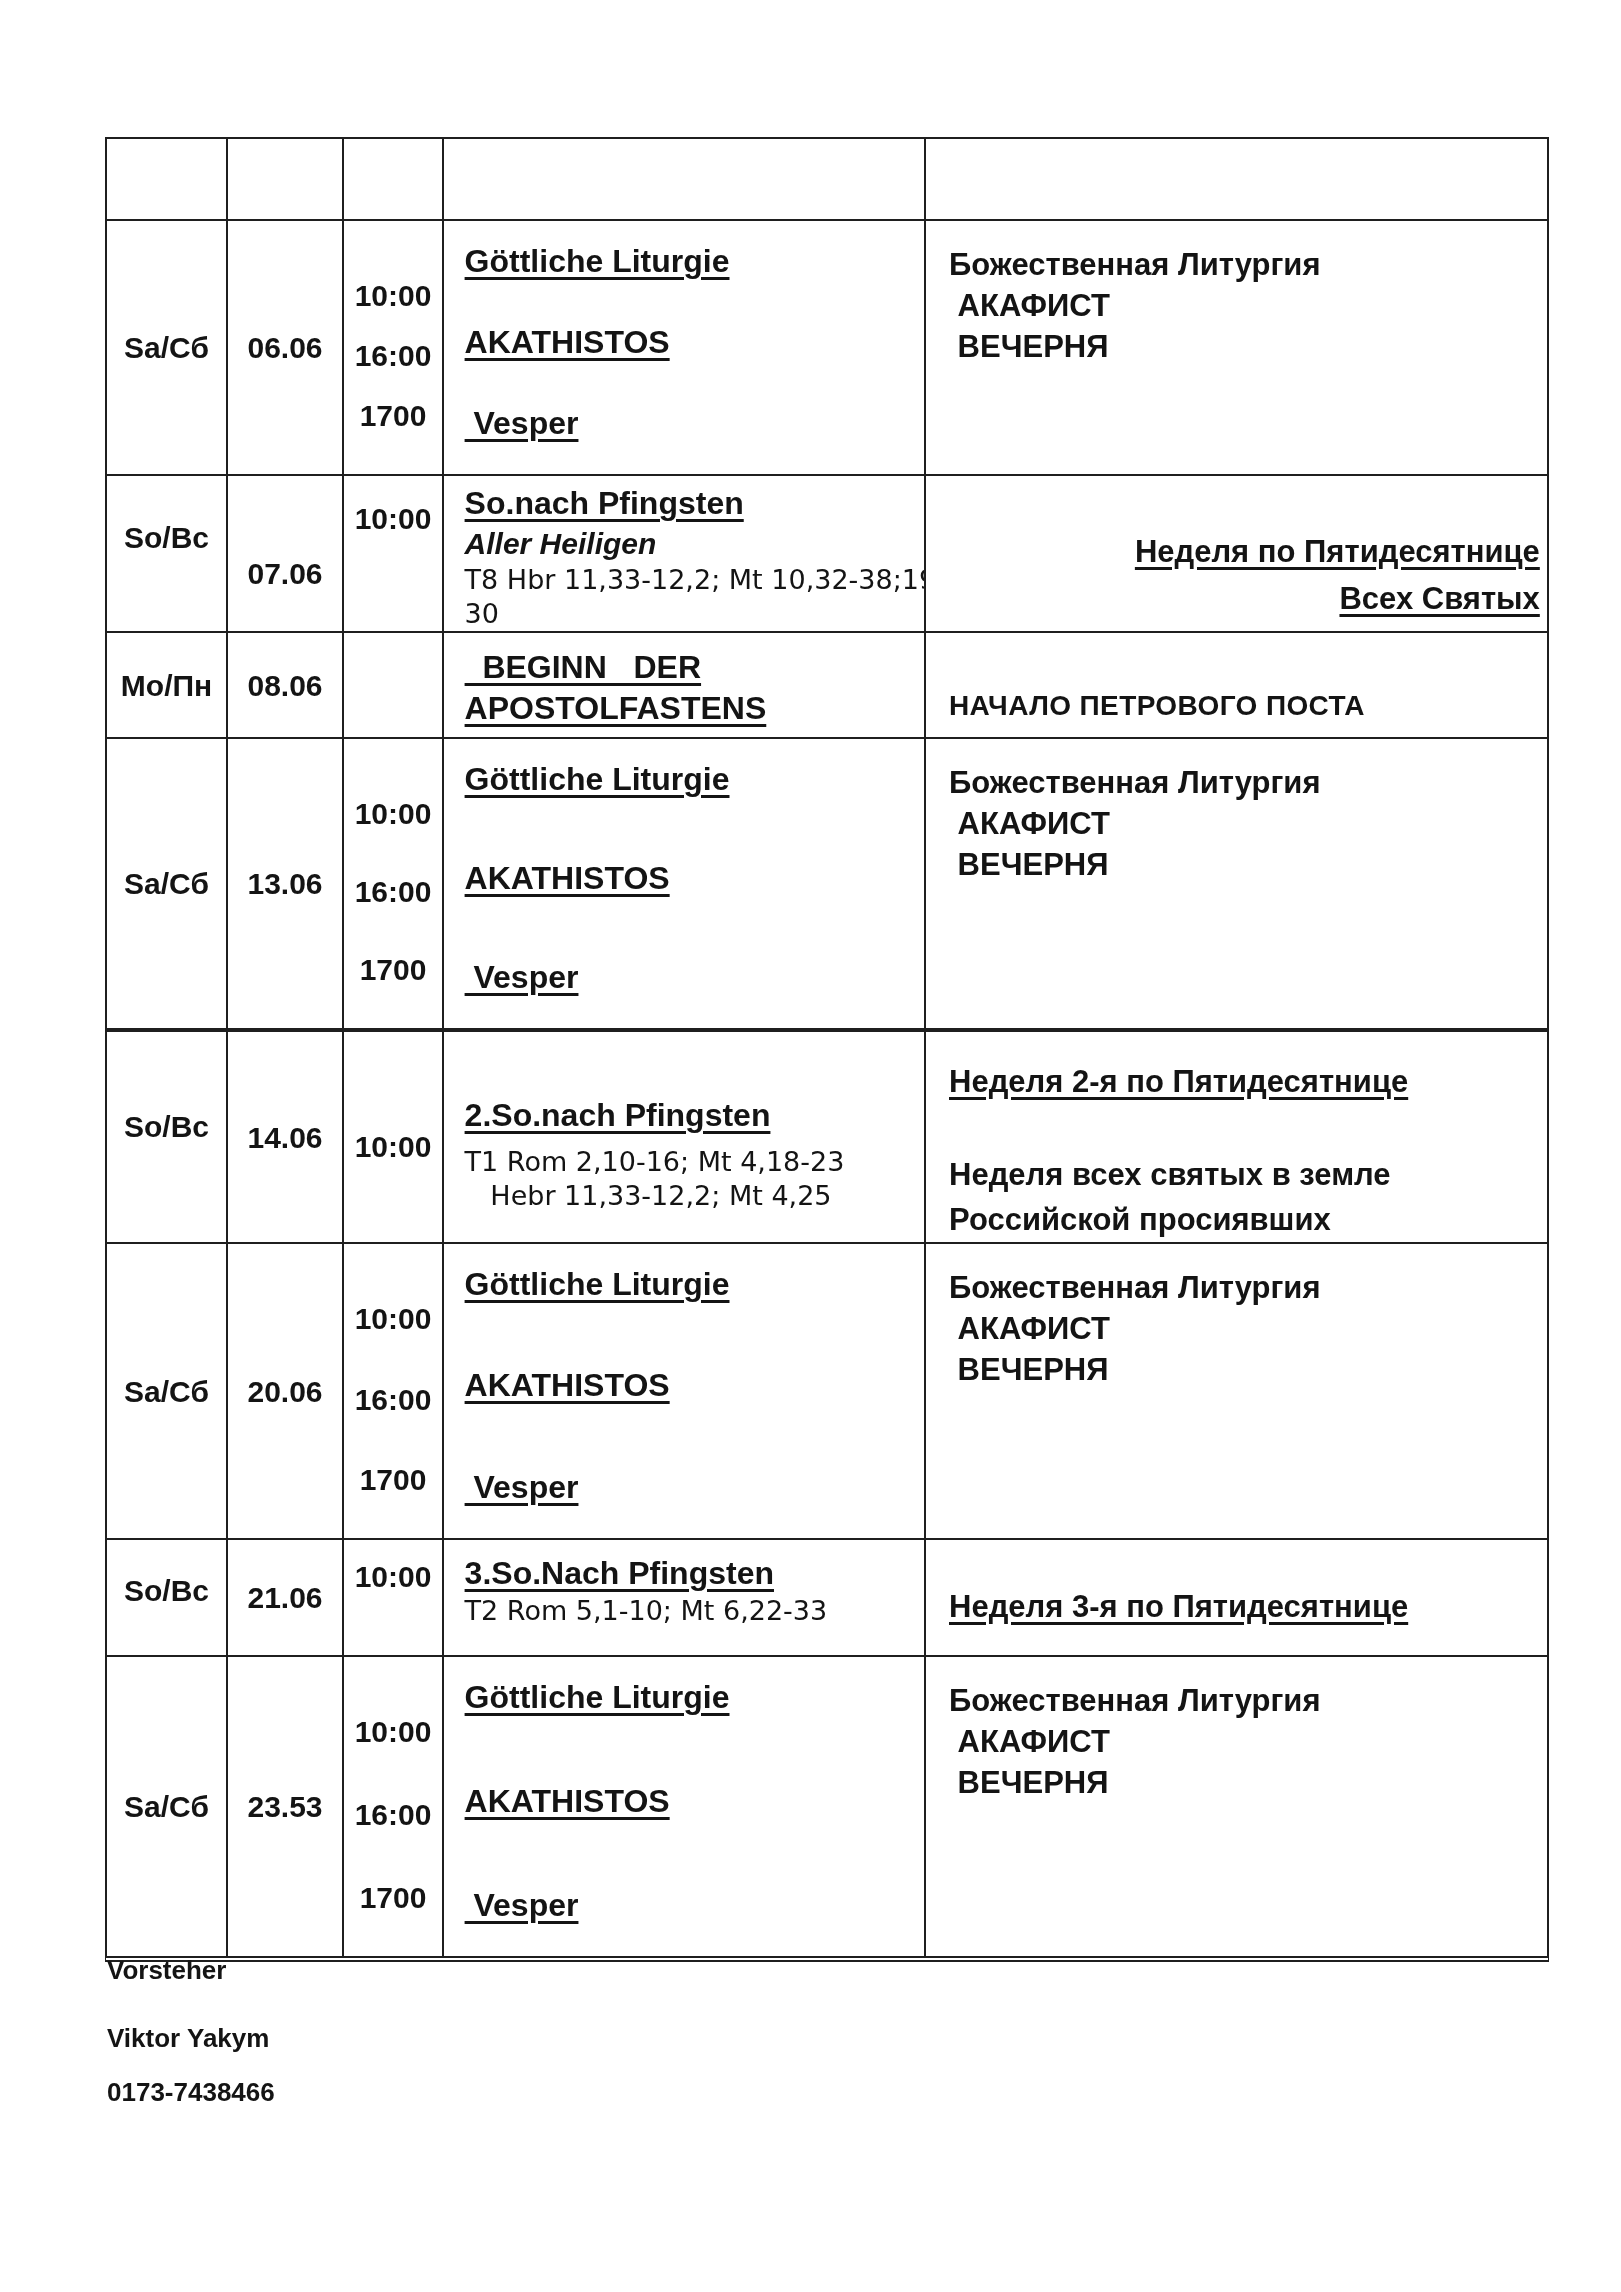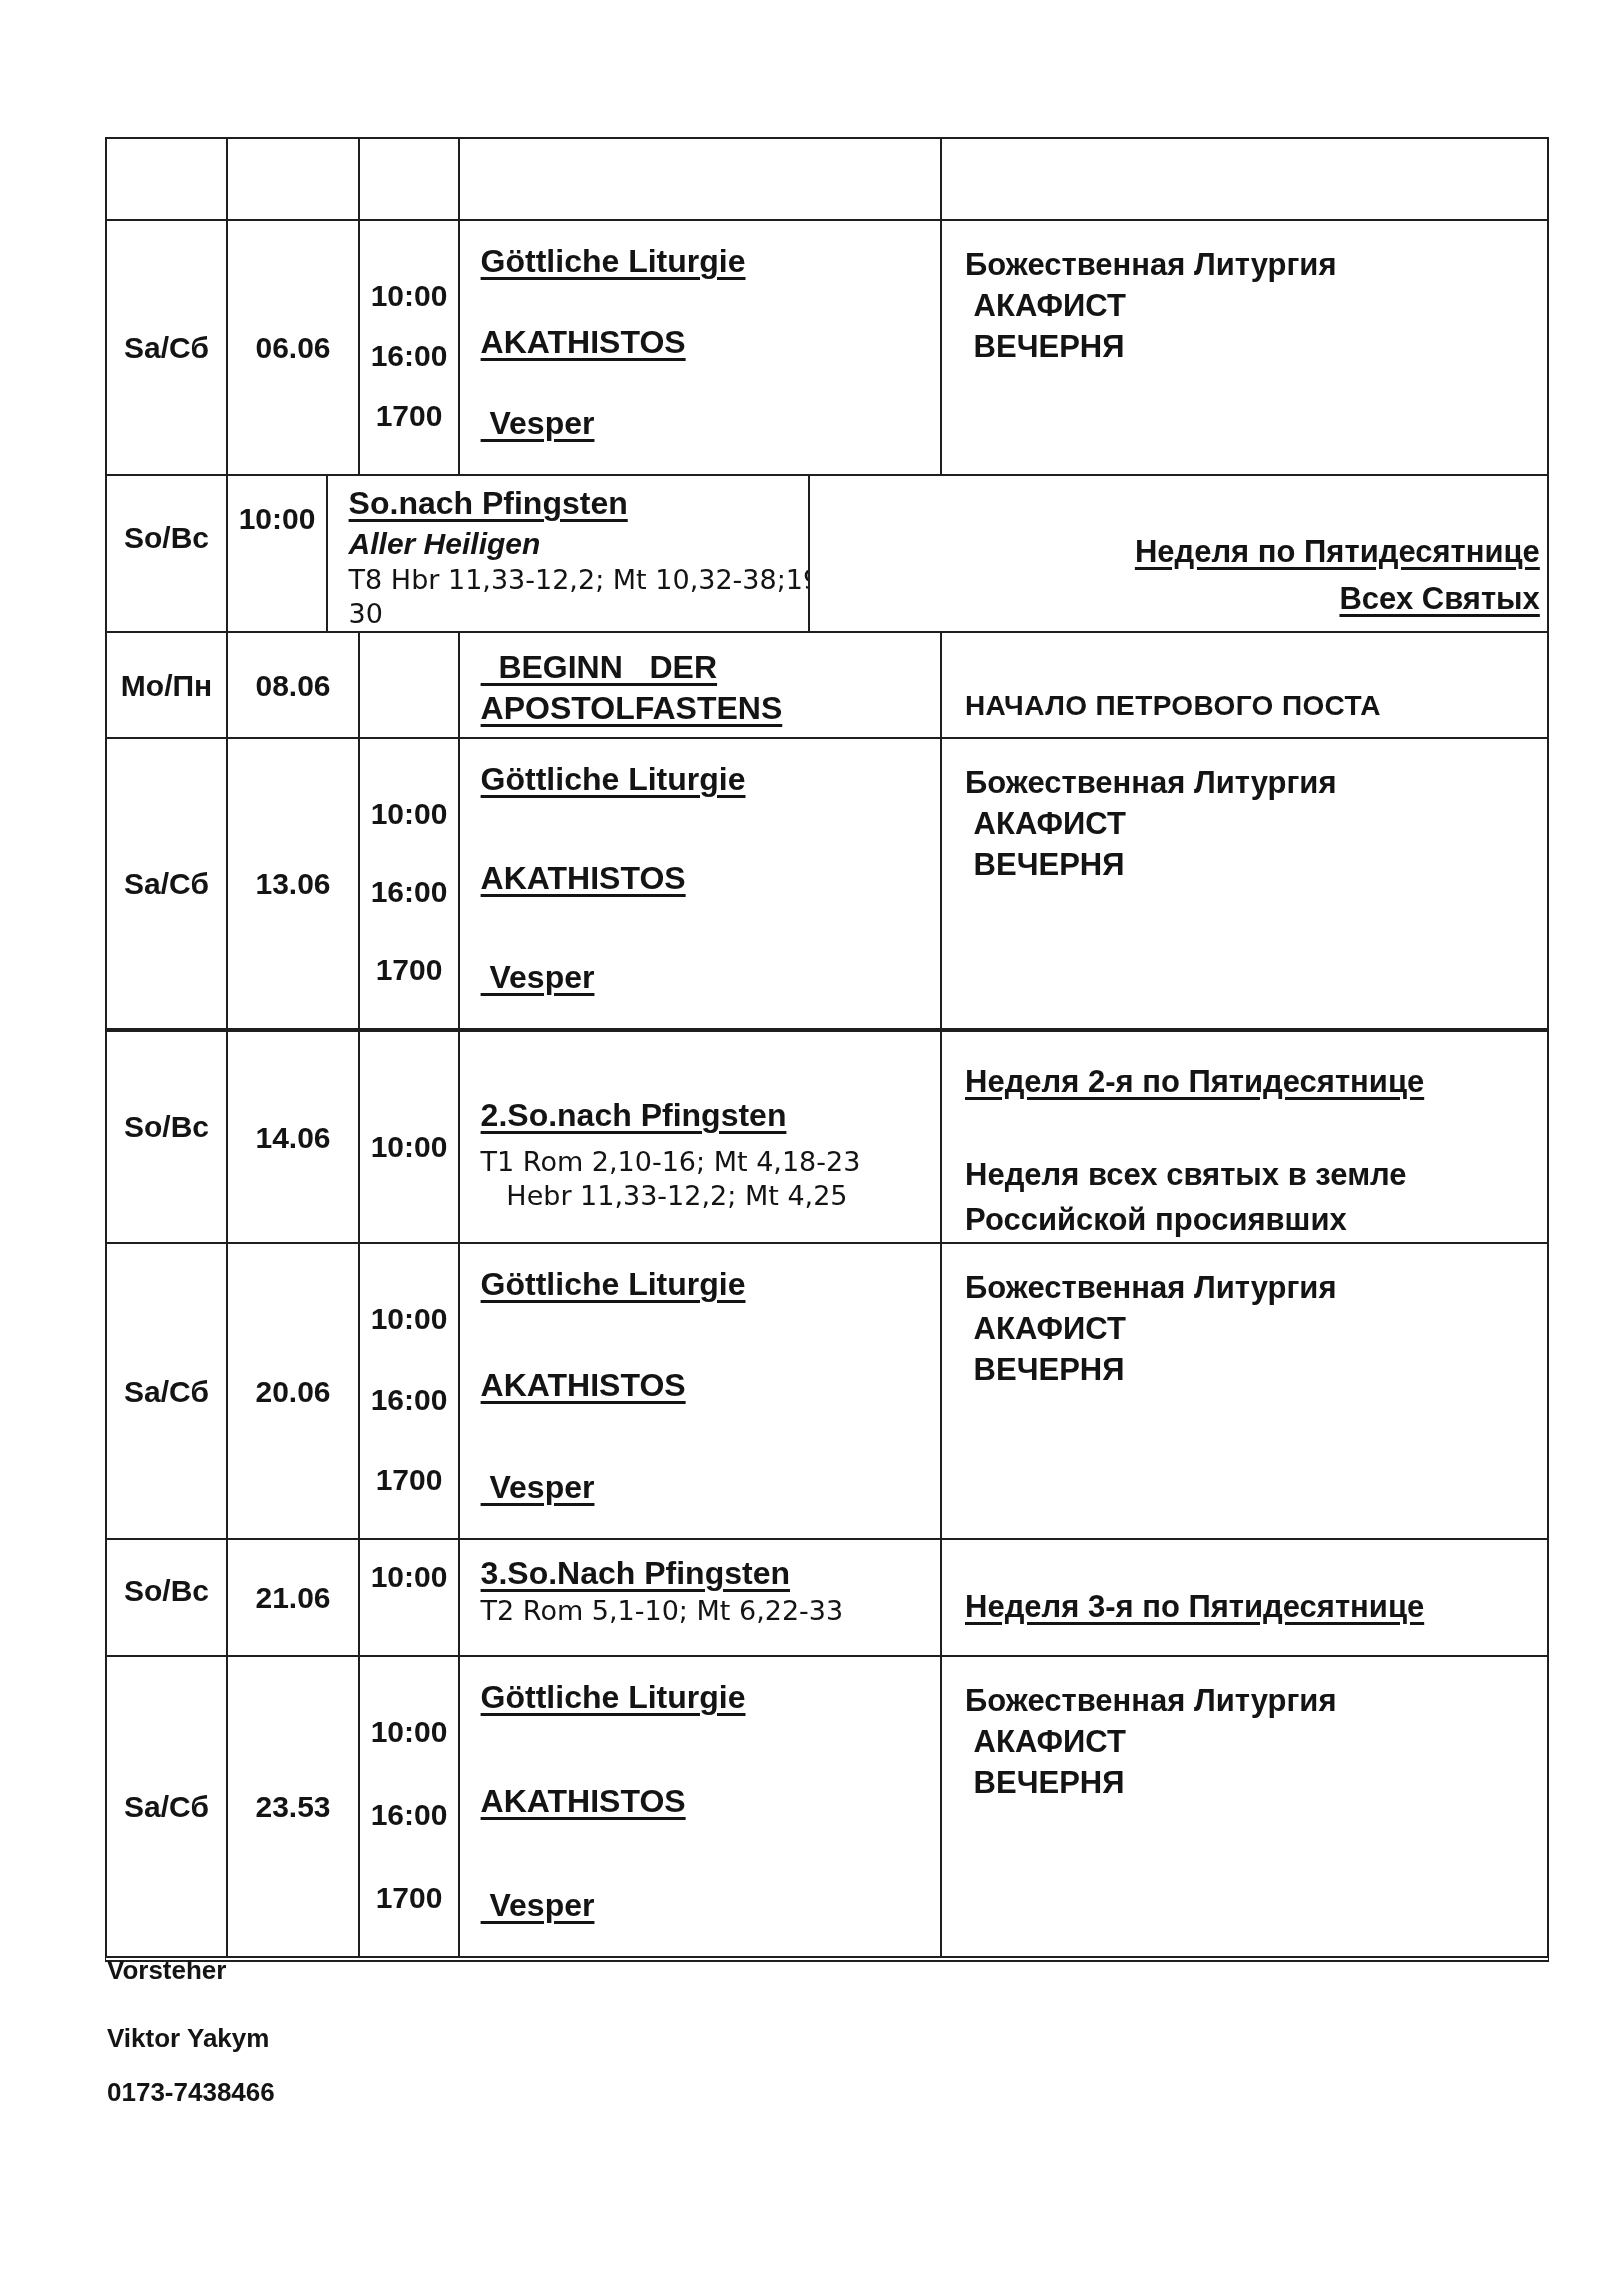--- a/index.html
+++ b/index.html
@@ -40,21 +40,21 @@
   .trow:nth-child(9){height:299px;border-bottom:none;}
   .cell{
     box-sizing:border-box;
     border-right:2.7px solid var(--border);
     display:flex;
     flex-direction:column;
     overflow:hidden;
   }
   .cell:last-child{border-right:none;}
   .col-day{width:121px;align-items:center;text-align:center;}
-  .col-date{width:132px;align-items:center;text-align:center;}
+  .col-date{width:116px;align-items:center;text-align:center;}
   .col-time{width:100px;align-items:center;text-align:center;}
   .col-german{width:482px;}
   .col-russian{flex:1;}
 
   .line{
     white-space:pre;
     font-weight:bold;
     font-size:30px;
     line-height:41px;
     color:var(--ink);
@@ -162,20 +162,23 @@
         <div class="cell col-russian">
           <div class="line">Божественная Литургия</div>
           <div class="line"> АКАФИСТ</div>
           <div class="line"> ВЕЧЕРНЯ</div>
         </div>
       </div>
       <div class="trow type-sunday">
         <div class="cell col-day">
           <div class="line">So/Вс</div>
         </div>
+        <div class="cell col-date">
+          <div class="line">07.06</div>
+        </div>
         <div class="cell col-time">
           <div class="line">10:00</div>
         </div>
         <div class="cell col-german">
           <div class="line u">So.nach Pfingsten</div>
           <div class="line i">Aller Heiligen</div>
           <div class="line script">T8 Hbr 11,33-12,2; Mt 10,32-38;19,27-</div>
           <div class="line script">30</div>
         </div>
         <div class="cell col-russian">

